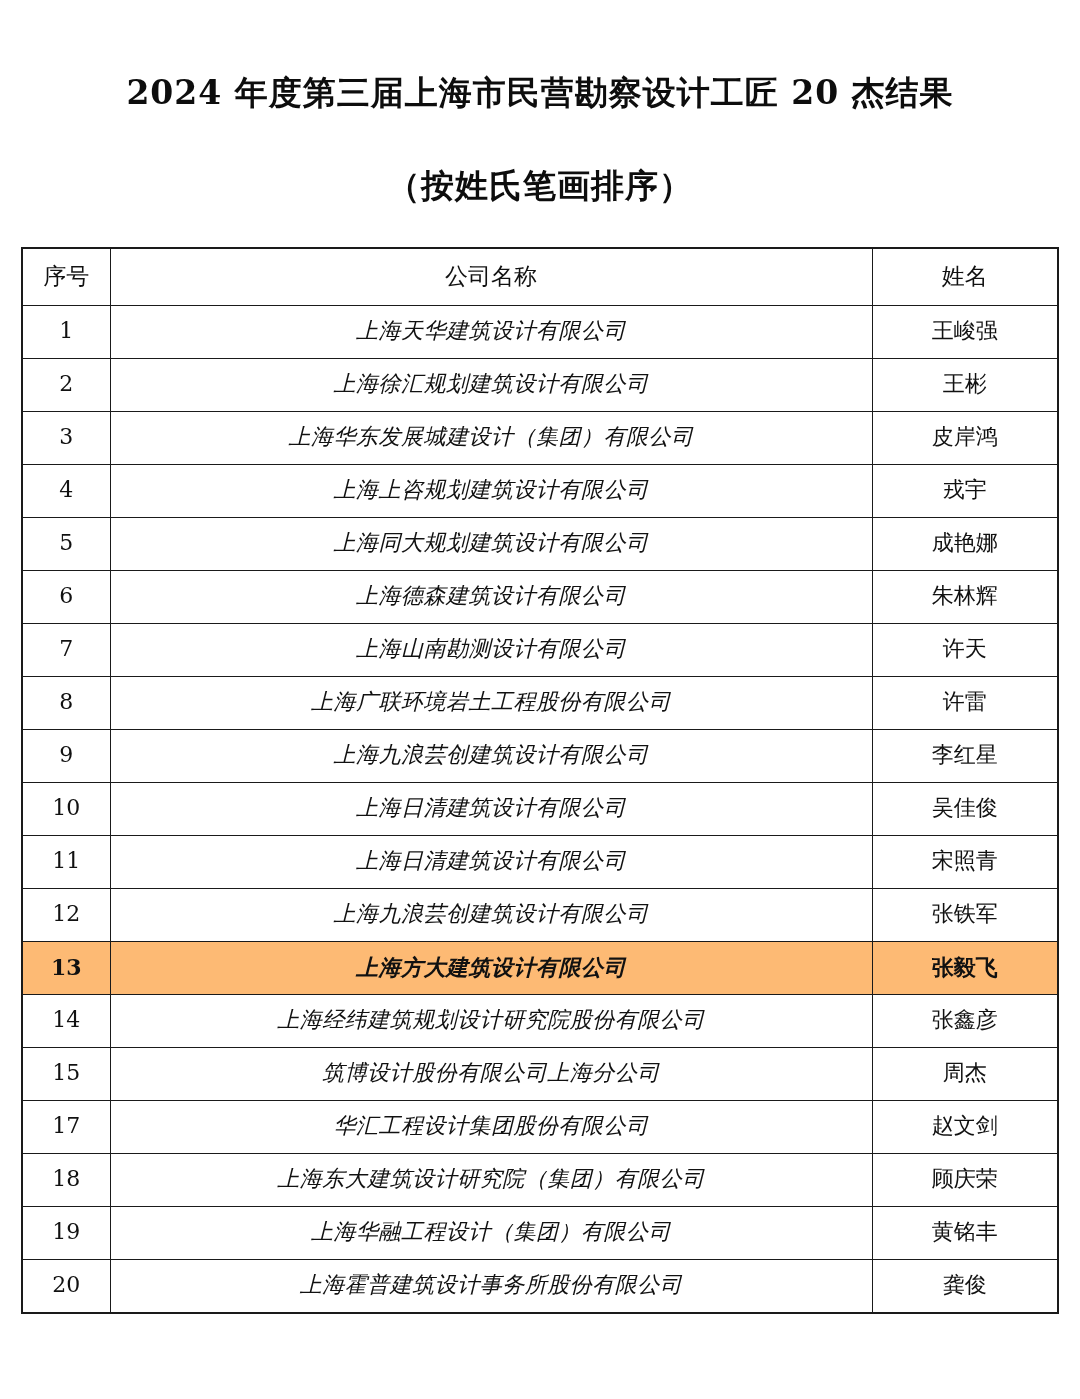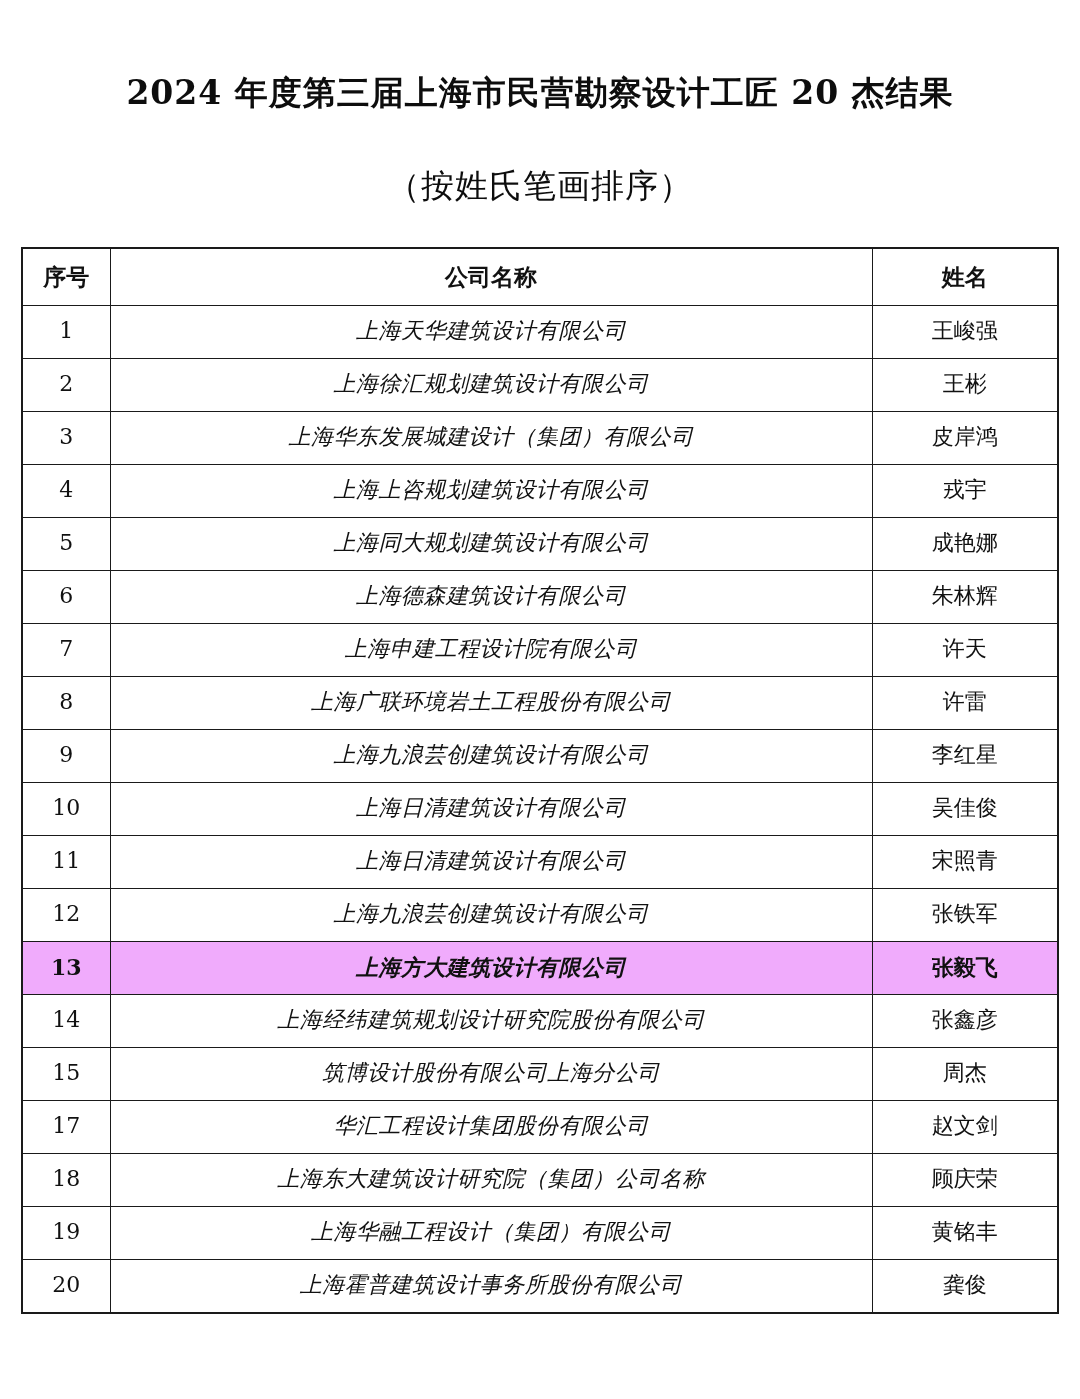--- a/index.html
+++ b/index.html
@@ -27,21 +27,21 @@
   }
   .title-line-1 {
     font-size: 33px;
     font-weight: bold;
     letter-spacing: 1px;
     line-height: 1.25;
     color: #0d0d0d;
   }
   .title-line-2 {
     font-size: 33px;
-    font-weight: normal;
+    font-weight: bold;
     letter-spacing: 1px;
     line-height: 1.25;
     margin-top: 52px;
     color: #0d0d0d;
   }
   table.result-table {
     border-collapse: collapse;
     margin: 40px auto 0 auto;
     width: 1038px;
     table-layout: fixed;
@@ -52,29 +52,29 @@
     text-align: center;
     vertical-align: middle;
     font-size: 22px;
     line-height: 1.2;
     height: 52px;
     padding: 0 4px;
     font-weight: normal;
     color: #111111;
   }
   table.result-table th {
-    font-weight: bold;
+    font-weight: normal;
     font-size: 23px;
     height: 56px;
   }
   col.col-index { width: 88px; }
   col.col-company { width: 762px; }
   col.col-name { width: 186px; }
   tr.highlight td {
-    background: #f0abfc;
+    background: #fdba74;
   }
   tr.highlight td.cell-company,
   tr.highlight td.cell-name,
   tr.highlight td.cell-index {
     font-weight: bold;
   }
   .cell-company {
     letter-spacing: 0.5px;
     font-style: italic;
   }
@@ -128,21 +128,21 @@
           <td class="cell-company">上海同大规划建筑设计有限公司</td>
           <td class="cell-name">成艳娜</td>
         </tr>
         <tr>
           <td class="cell-index">6</td>
           <td class="cell-company">上海德森建筑设计有限公司</td>
           <td class="cell-name">朱林辉</td>
         </tr>
         <tr>
           <td class="cell-index">7</td>
-          <td class="cell-company">上海申建工程设计院有限公司</td>
+          <td class="cell-company">上海山南勘测设计有限公司</td>
           <td class="cell-name">许天</td>
         </tr>
         <tr>
           <td class="cell-index">8</td>
           <td class="cell-company">上海广联环境岩土工程股份有限公司</td>
           <td class="cell-name">许雷</td>
         </tr>
         <tr>
           <td class="cell-index">9</td>
           <td class="cell-company">上海九浪芸创建筑设计有限公司</td>
@@ -178,21 +178,21 @@
           <td class="cell-company">筑博设计股份有限公司上海分公司</td>
           <td class="cell-name">周杰</td>
         </tr>
         <tr>
           <td class="cell-index">17</td>
           <td class="cell-company">华汇工程设计集团股份有限公司</td>
           <td class="cell-name">赵文剑</td>
         </tr>
         <tr>
           <td class="cell-index">18</td>
-          <td class="cell-company">上海东大建筑设计研究院（集团）公司名称</td>
+          <td class="cell-company">上海东大建筑设计研究院（集团）有限公司</td>
           <td class="cell-name">顾庆荣</td>
         </tr>
         <tr>
           <td class="cell-index">19</td>
           <td class="cell-company">上海华融工程设计（集团）有限公司</td>
           <td class="cell-name">黄铭丰</td>
         </tr>
         <tr>
           <td class="cell-index">20</td>
           <td class="cell-company">上海霍普建筑设计事务所股份有限公司</td>

